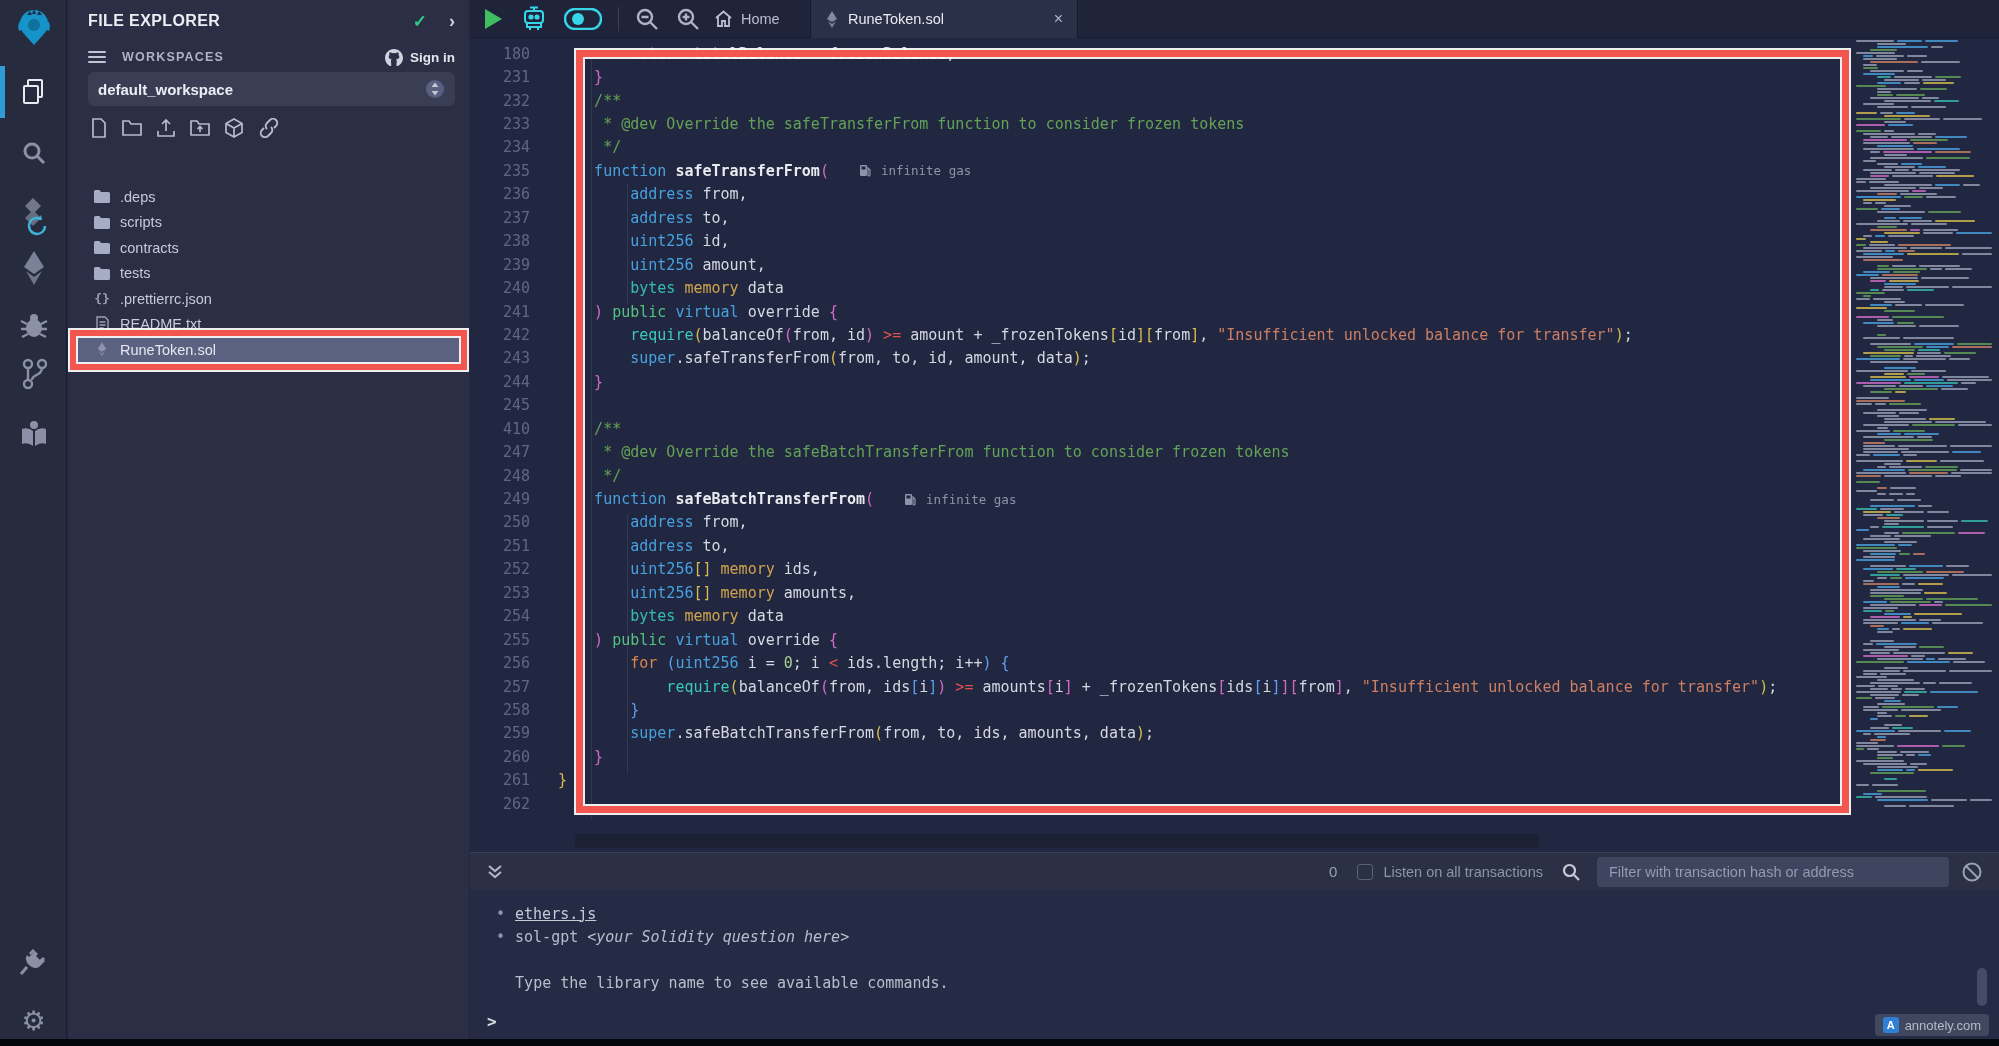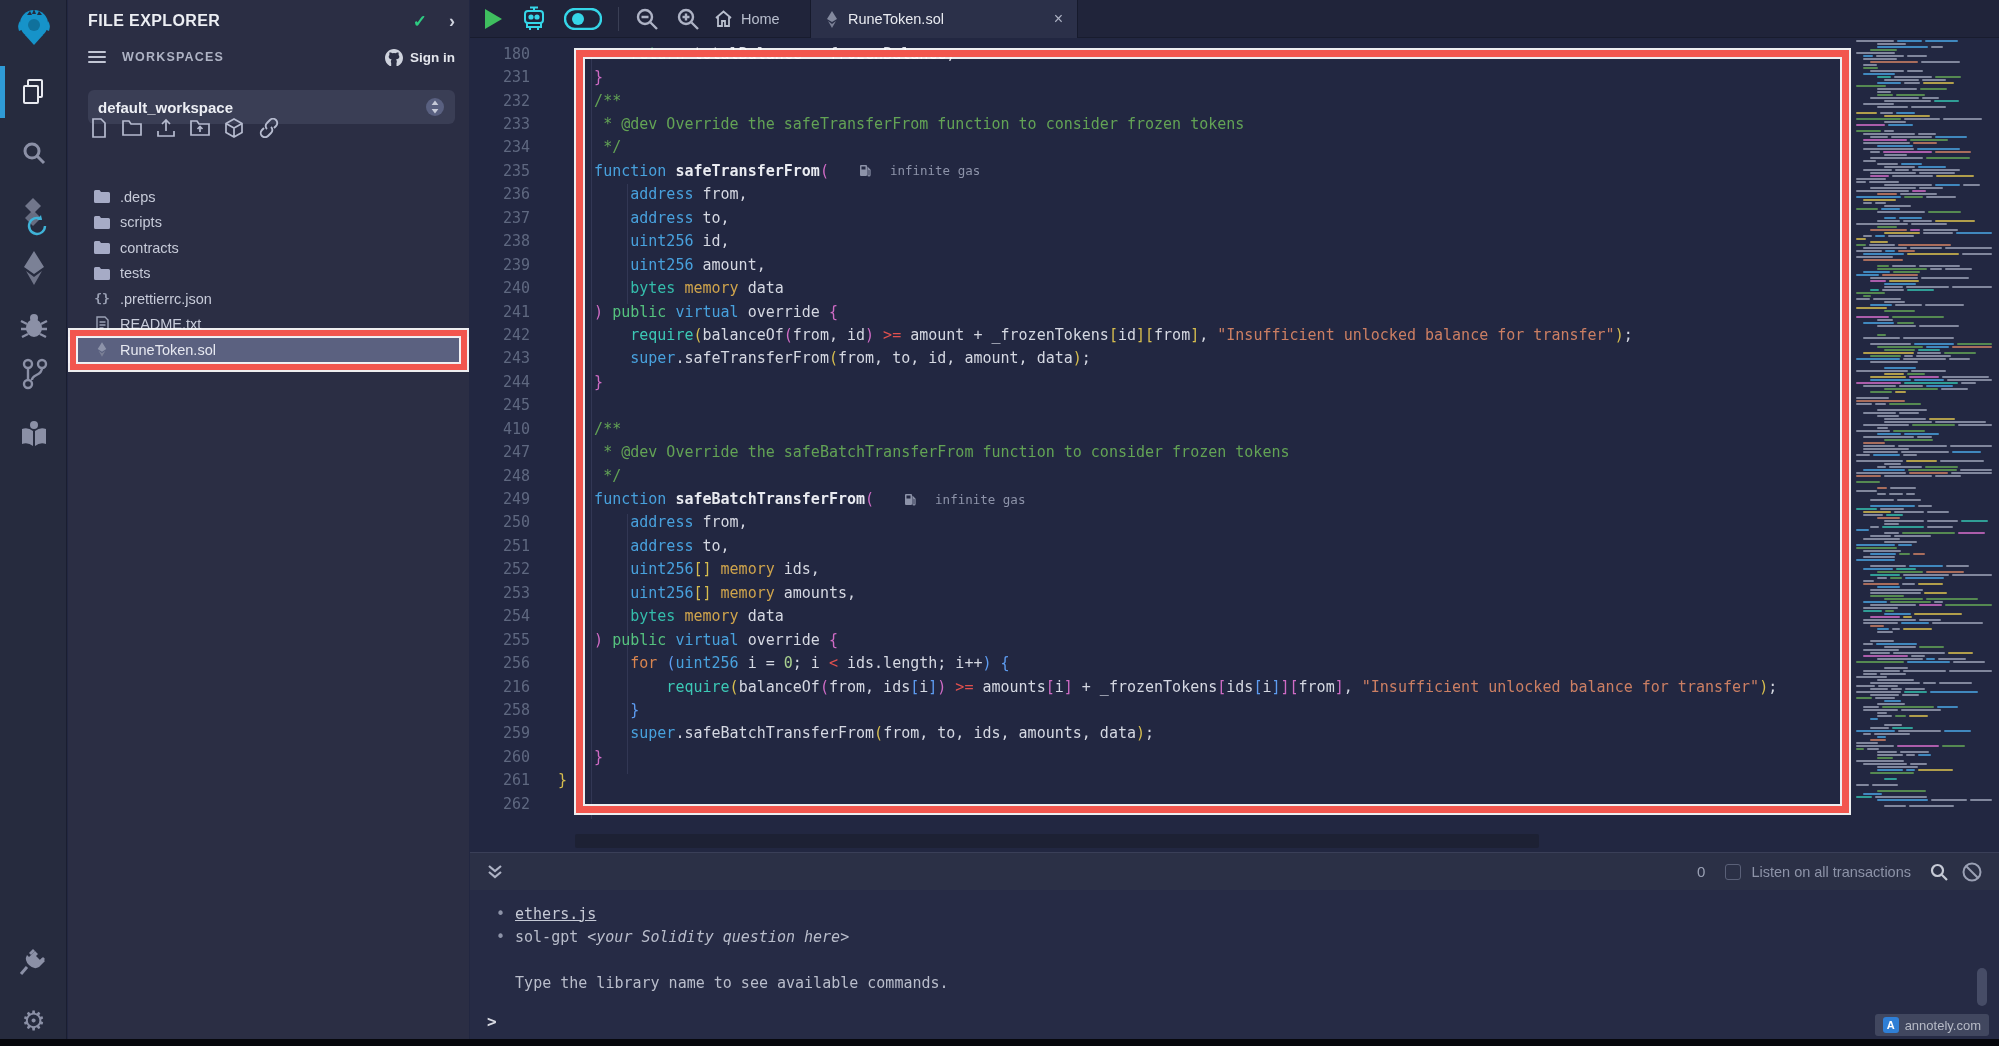--- a/index.html
+++ b/index.html
@@ -16,21 +16,21 @@
   .panel { position:absolute; left:68px; top:0; width:401px; height:1046px; background:#2b2e44; }
   .panel-header { position:absolute; left:20px; top:8px; right:14px; height:26px; display:flex; align-items:center; }
   .panel-title { color:#eceef3; font-size:16px; font-weight:700; letter-spacing:.4px; flex:1; }
   .check { color:#2ecc82; font-size:17px; font-weight:700; margin-right:22px; }
   .chev { color:#cfd3de; font-size:18px; font-weight:700; }
   .ws-row { position:absolute; left:20px; top:46px; right:14px; height:22px; display:flex; align-items:center; }
   .burger { width:18px; display:flex; flex-direction:column; gap:3px; margin-right:16px; }
   .burger i { height:2px; background:#c2c6d4; border-radius:1px; }
   .ws-label { color:#aeb3c4; font-size:12.5px; font-weight:700; letter-spacing:1.2px; flex:1; }
   .signin { display:flex; align-items:center; gap:6px; color:#e3e5ec; font-size:13.5px; font-weight:600; }
-  .ws-select { position:absolute; left:20px; top:90px; right:14px; height:34px; background:#3a3e55; border-radius:6px;
+  .ws-select { position:absolute; left:20px; top:72px; right:14px; height:34px; background:#3a3e55; border-radius:6px;
                display:flex; align-items:center; padding:0 10px; }
   .ws-select span { color:#eceef4; font-size:15px; font-weight:600; flex:1; }
   .ft-toolbar { position:absolute; left:22px; top:118px; display:flex; gap:14px; }
   .tree { position:absolute; left:0; top:184px; right:0; }
   .tree-row { position:relative; height:25.5px; display:flex; align-items:center; padding-left:26px; gap:10px;
               color:#c7cbd9; font-size:14.5px; }
   .tree-row.selected { background:#5b6180; color:#e6e8f0; }
   .anno-ring { position:absolute; left:2px; right:2px; top:-7px; bottom:-7px; pointer-events:none;
                border:6px solid #f2564e; box-shadow:0 0 0 2px rgba(255,255,255,.92), inset 0 0 0 2px rgba(255,255,255,.92); }
 
@@ -48,21 +48,21 @@
   
   .editor { position:absolute; left:470px; top:39px; right:0; height:813px; background:#222741; overflow:hidden; }
   .code-wrap { position:absolute; left:0; top:3px; right:144px; overflow:hidden; }
   .code-line { display:flex; height:23.45px; align-items:center; }
   .ln { width:88px; padding-right:28px; text-align:right; color:#5f6880; font:15px "DejaVu Sans Mono", monospace; flex:none; }
   .ct { font:15px "DejaVu Sans Mono", monospace; white-space:pre; color:#d5d8e2; display:flex; align-items:center; }
   .tk-t{color:#d5d8e2} .tk-kw{color:#48a1dd} .tk-ty2{color:#34bdab} .tk-mem{color:#cfa44c}
   .tk-pub{color:#55c17e} .tk-fn{color:#e9ebf1;font-weight:700} .tk-fn2{color:#3cc9b6}
   .tk-com{color:#63a355} .tk-str{color:#cc7f63} .tk-op{color:#e0504e} .tk-num{color:#a9d08f}
   .tk-ctrl{color:#d9854f} .tk-b1{color:#d6bd4e} .tk-b2{color:#cf6bc5} .tk-b3{color:#5e9df2}
-  .gas-chip { display:inline-flex; align-items:center; gap:19px; margin-left:30px; color:#8d93a9;
+  .gas-chip { display:inline-flex; align-items:center; gap:10px; margin-left:30px; color:#8d93a9;
               font:12.5px "DejaVu Sans Mono", monospace; }
   .iguide { position:absolute; width:1px; background:#323754; }
   .hthumb { position:absolute; left:105px; right:460px; bottom:4px; height:14px; background:#1d2134; border-radius:2px; }
 
   
   .minimap { position:absolute; top:1px; right:7px; width:136px; height:774px; overflow:hidden; }
   .mm-row { height:2px; margin-bottom:1px; display:flex; gap:3px; }
   .mm-seg { height:2px; border-radius:1px; opacity:.8; }
 
   
@@ -434,21 +434,21 @@
         </div>
         <div class="code-line">
           <span class="ln">255</span>
           <span class="ct"><span class="tk-b2">    )</span><span class="tk-pub"> public</span><span class="tk-kw"> virtual</span><span class="tk-t"> override</span><span class="tk-b2"> {</span></span>
         </div>
         <div class="code-line">
           <span class="ln">256</span>
           <span class="ct"><span class="tk-ctrl">        for </span><span class="tk-b3">(</span><span class="tk-kw">uint256</span><span class="tk-t"> i = </span><span class="tk-num">0</span><span class="tk-t">; i </span><span class="tk-op">&lt;</span><span class="tk-t"> ids.length; i++</span><span class="tk-b3">)</span><span class="tk-b3"> {</span></span>
         </div>
         <div class="code-line">
-          <span class="ln">216</span>
+          <span class="ln">257</span>
           <span class="ct"><span class="tk-fn2">            require</span><span class="tk-b1">(</span><span class="tk-t">balanceOf</span><span class="tk-b2">(</span><span class="tk-t">from, ids</span><span class="tk-b3">[</span><span class="tk-t">i</span><span class="tk-b3">]</span><span class="tk-b2">)</span><span class="tk-op"> &gt;=</span><span class="tk-t"> amounts</span><span class="tk-b2">[</span><span class="tk-t">i</span><span class="tk-b2">]</span><span class="tk-t"> + _frozenTokens</span><span class="tk-b2">[</span><span class="tk-t">ids</span><span class="tk-b3">[</span><span class="tk-t">i</span><span class="tk-b3">]</span><span class="tk-b2">][</span><span class="tk-t">from</span><span class="tk-b2">]</span><span class="tk-t">, </span><span class="tk-str">"Insufficient unlocked balance for transfer"</span><span class="tk-b1">)</span><span class="tk-t">;</span></span>
         </div>
         <div class="code-line">
           <span class="ln">258</span>
           <span class="ct"><span class="tk-b3">        }</span></span>
         </div>
         <div class="code-line">
           <span class="ln">259</span>
           <span class="ct"><span class="tk-kw">        super</span><span class="tk-t">.safeBatchTransferFrom</span><span class="tk-b1">(</span><span class="tk-t">from, to, ids, amounts, data</span><span class="tk-b1">)</span><span class="tk-t">;</span></span>
         </div>
@@ -1419,20 +1419,21 @@
     </svg>
     <span class="term-count">0</span>
     <label class="listen">
       <span class="cbox"></span>
       <span>Listen on all transactions</span>
     </label>
     <svg width="20" height="20" viewBox="0 0 20 20" fill="none" stroke="#c6cad6" stroke-width="2.2" style="margin-left:18px">
       <circle cx="8.5" cy="8.5" r="5.5"></circle>
         <path d="M12.8 12.8 L18 18"></path>
     </svg>
+    <input class="filter-input" placeholder="Filter with transaction hash or address" style="">
     <svg width="22" height="22" viewBox="0 0 22 22" fill="none" stroke="#9aa0b4" stroke-width="2" style="margin-left:12px">
       <circle cx="11" cy="11" r="8.5"></circle>
         <path d="M5 5 L17 17"></path>
     </svg>
   </div>
   <div class="term-body">
       <div class="tline"><span class="bullet">•</span><a>ethers.js</a></div>
       <div class="tline"><span class="bullet">•</span>sol-gpt <em>&lt;your Solidity question here&gt;</em></div>
       <div class="tline"></div>
       <div class="tline"><span>   </span>Type the library name to see available commands.</div>

